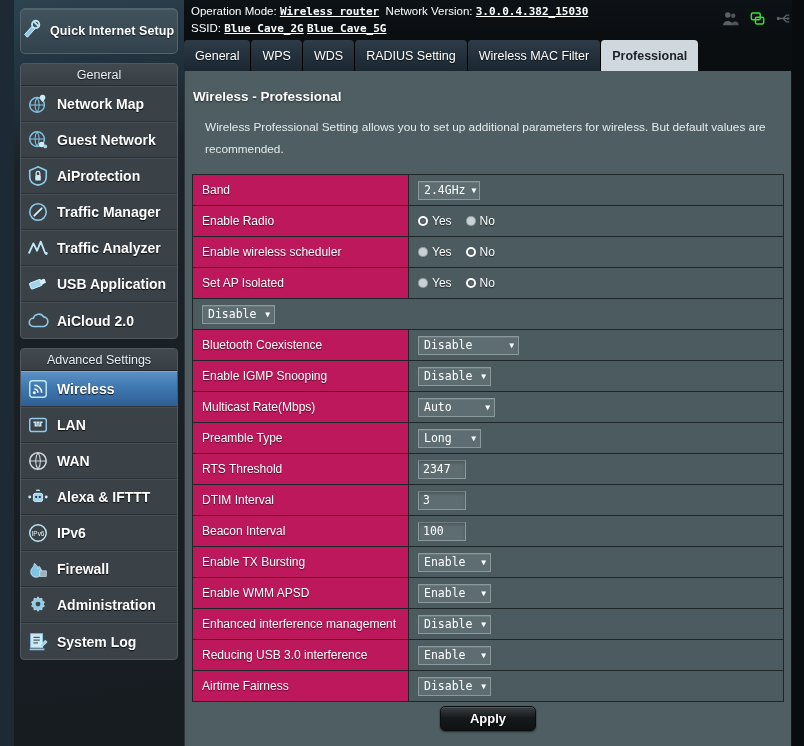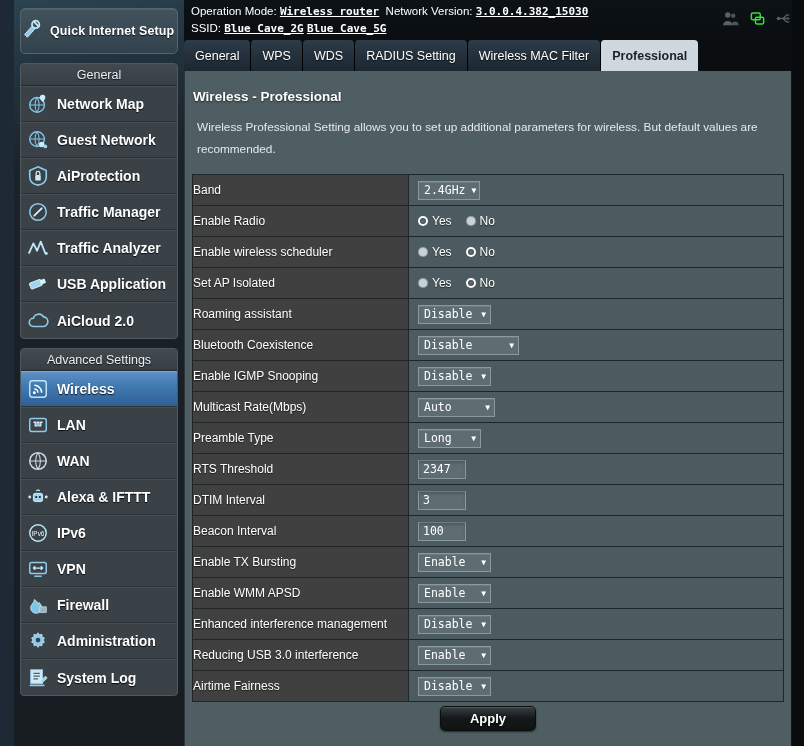--- a/index.html
+++ b/index.html
@@ -146,38 +146,39 @@
     border-right: 1px solid #121619;
   }
   .panel-title {
     color: #ffffff; font-size: 13.5px; font-weight: bold;
     padding: 18px 0 0 8px;
     text-shadow: 0 1px 2px rgba(0,0,0,.6);
   }
   .panel-desc {
     color: #e4eaec; font-size: 11.8px;
     line-height: 22px;
-    padding: 12px 22px 0 12px;
+    padding: 12px 22px 0 20px;
   }
 
   .form-table {
     margin: 14px 7px 0 7px;
     border: 1px solid #1e262a;
     border-bottom: none;
   }
   .frow {
     display: flex;
     min-height: 31px;
     border-bottom: 1px solid #1e262a;
   }
   .fcell-label {
     flex: 0 0 216px;
-    background: #404040;
+    background: #be185d;
     color: #ffffff; font-size: 12px;
     display: flex; align-items: center;
+    padding-left: 9px;
     border-right: 1px solid #1e262a;
     text-shadow: 0 1px 1px rgba(0,0,0,.6);
   }
   .fcell-value {
     flex: 1 1 auto;
     background: #4b5b5f;
     display: flex; align-items: center;
     padding-left: 9px;
   }
 
@@ -397,30 +398,20 @@
       <div class="menu-item">
         <span class="ic">
           <svg width="22" height="22" viewBox="0 0 24 24">
             <circle cx="12" cy="12" r="9" fill="none" stroke="#bfe6f5" stroke-width="1.6"></circle>
             <text x="12" y="15" font-size="7" font-family="Liberation Sans" fill="#e8f5fb" text-anchor="middle">IPv6</text>
           </svg>
         </span>
         <span class="label">IPv6</span>
       </div>
 
-      <div class="menu-item">
-        <span class="ic">
-          <svg width="22" height="22" viewBox="0 0 24 24">
-            <rect x="3" y="5" width="18" height="12" rx="2" fill="none" stroke="#8ecbe8" stroke-width="1.6"></rect>
-            <path d="M7 11h10M9 9l-2 2 2 2M15 9l2 2-2 2" fill="none" stroke="#cfeaf7" stroke-width="1.4"></path>
-            <path d="M8 20h8" stroke="#8ecbe8" stroke-width="1.6"></path>
-          </svg>
-        </span>
-        <span class="label">VPN</span>
-      </div>
 
       <div class="menu-item">
         <span class="ic">
           <svg width="22" height="22" viewBox="0 0 24 24">
             <path d="M10 21c-4 0-6-3-6-6 0-4 4-5 4-9 0 0 4 2 4 6 1-1 1-3 1-3 2 2 3 4 3 6 0 3-2 6-6 6z" fill="#7fc4e4" stroke="#d9f0fa" stroke-width=".8"></path>
             <rect x="14" y="14" width="7" height="6" fill="#9fb2bb" stroke="#d9f0fa" stroke-width=".7"></rect>
           </svg>
         </span>
         <span class="label">Firewall</span>
       </div>
@@ -562,21 +553,20 @@
                 <span class="rlabel">Yes</span>
               </label>
               <label class="radio-opt">
                 <span class="rdot on"></span>
                 <span class="rlabel">No</span>
               </label>
             </div>
           </div>
         </div>
         <div class="frow">
-          <div class="fcell-label">Roaming assistant</div>
           <div class="fcell-value">
             <div class="sel" style="width: 73px;">
               <span>Disable</span>
               <span class="arw">▼</span>
             </div>
           </div>
         </div>
         <div class="frow">
           <div class="fcell-label">Bluetooth Coexistence</div>
           <div class="fcell-value">

